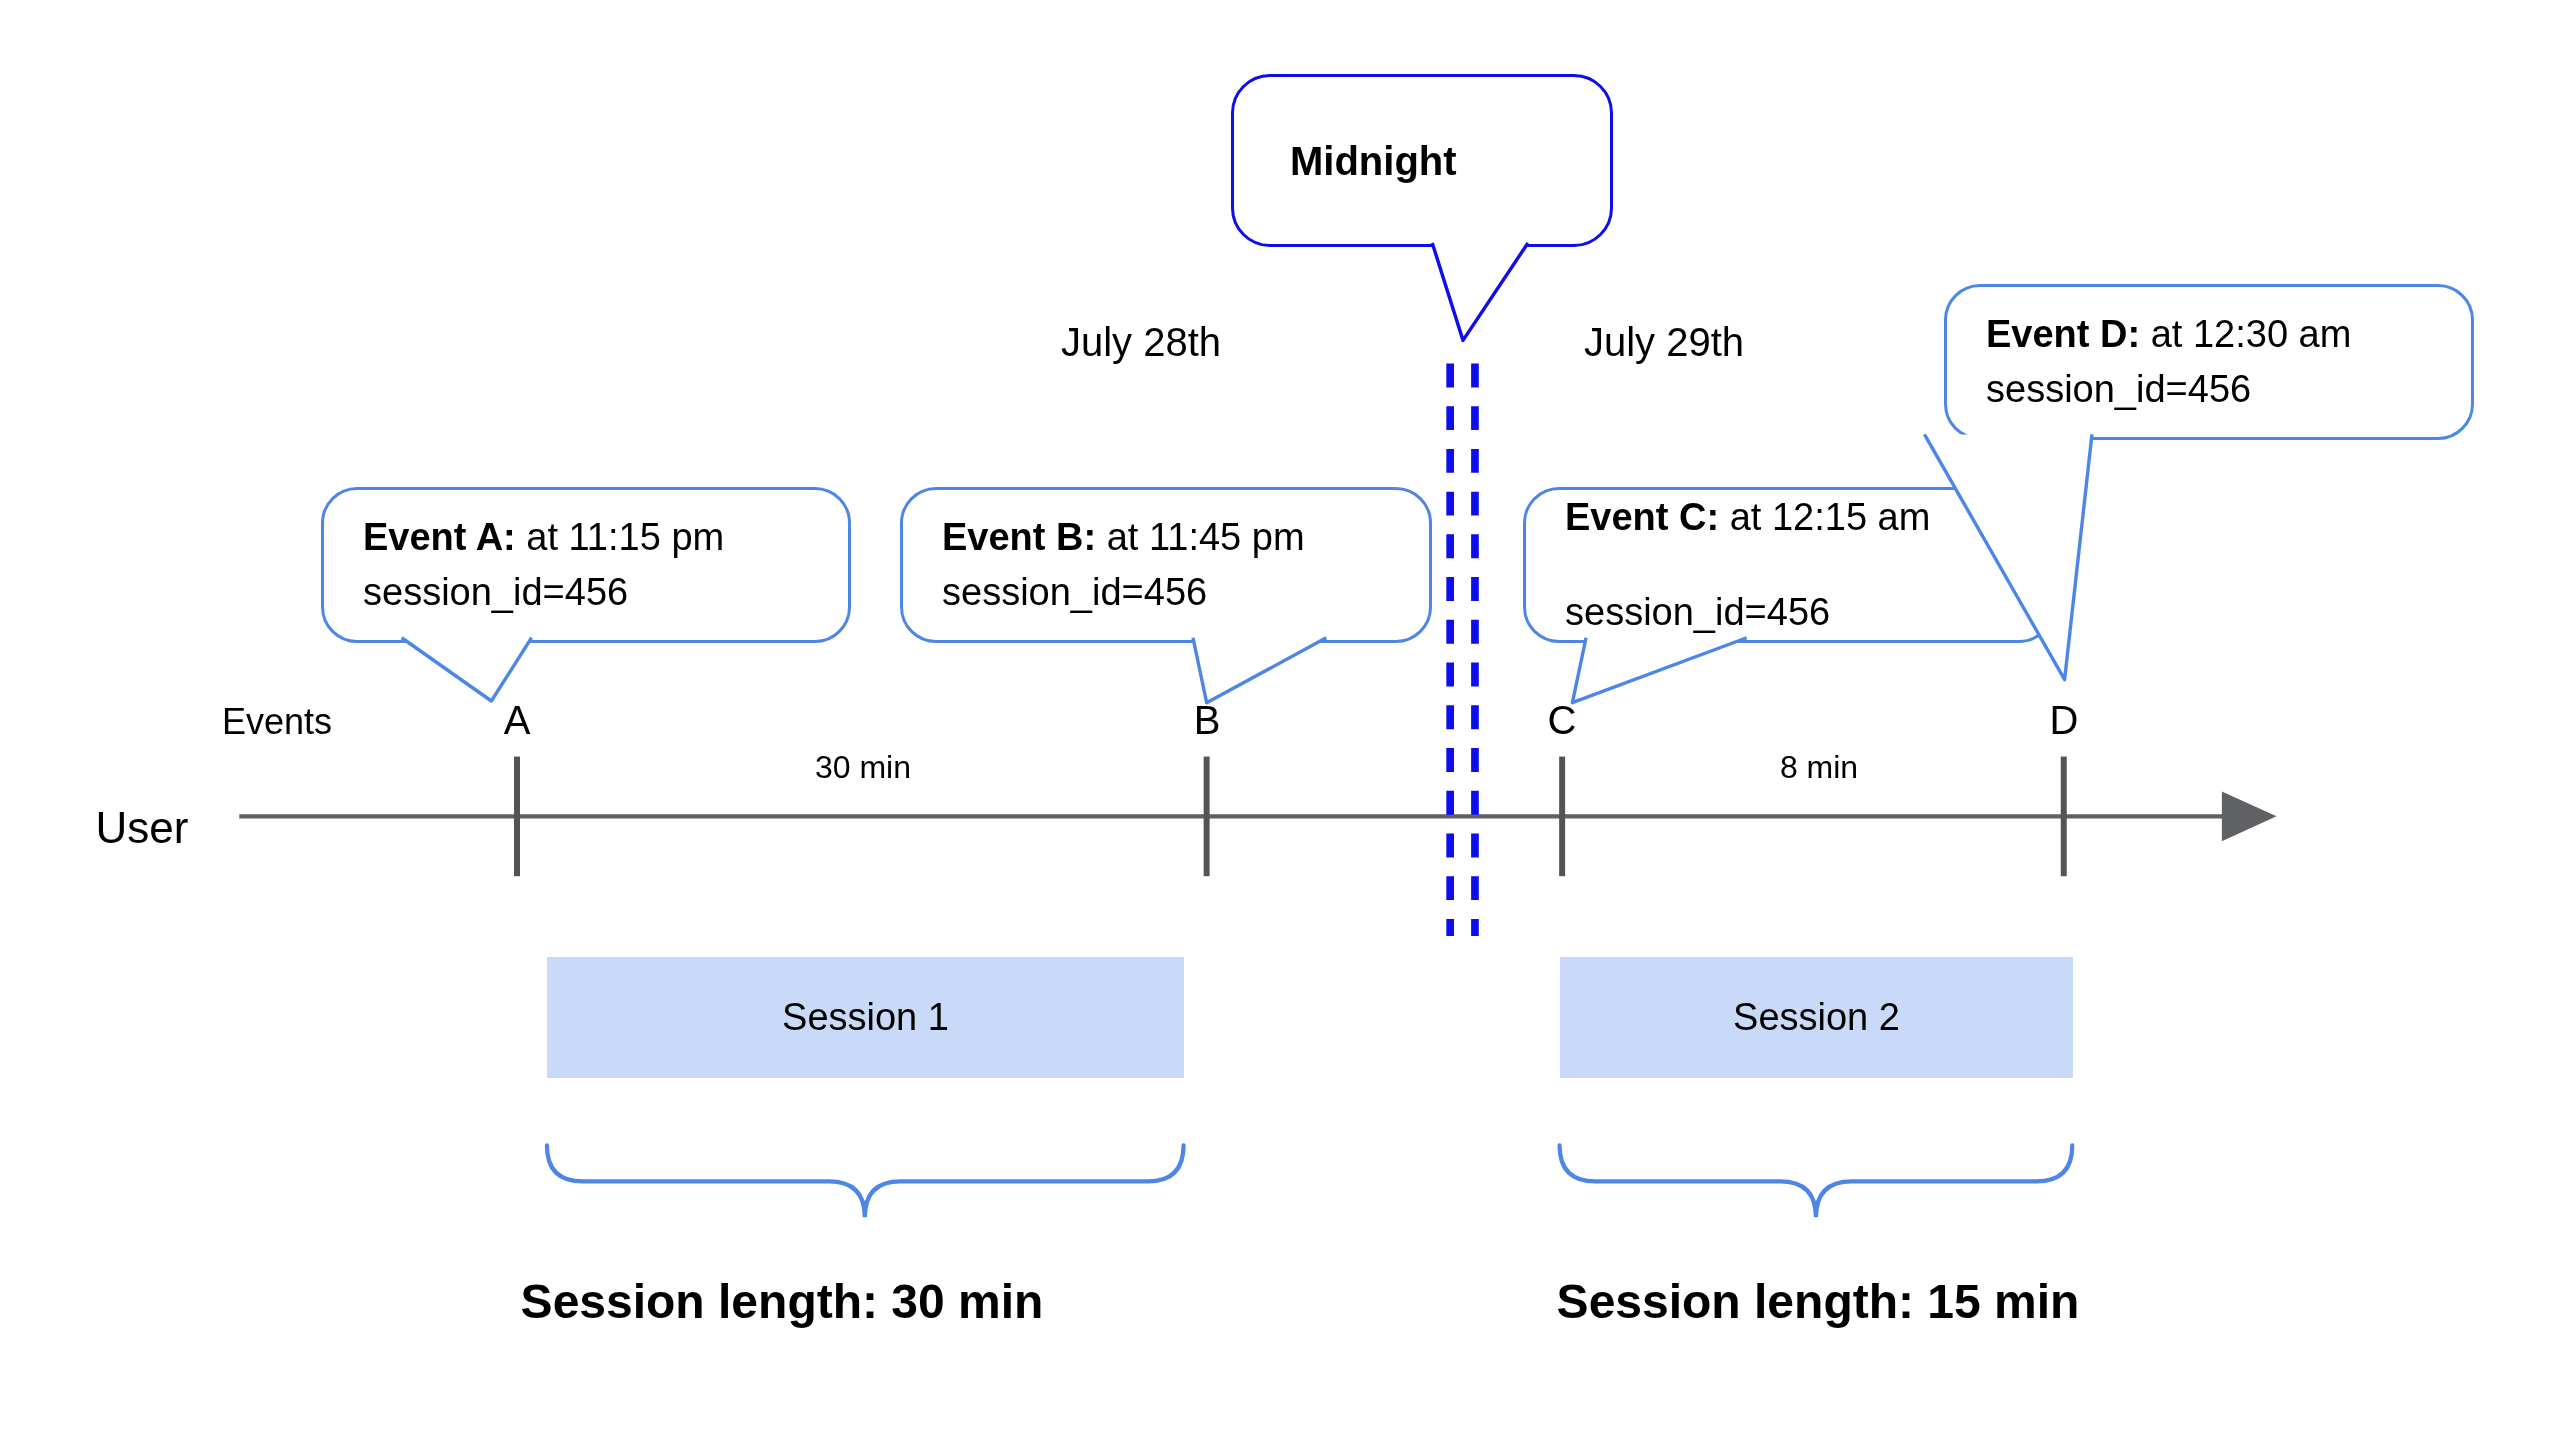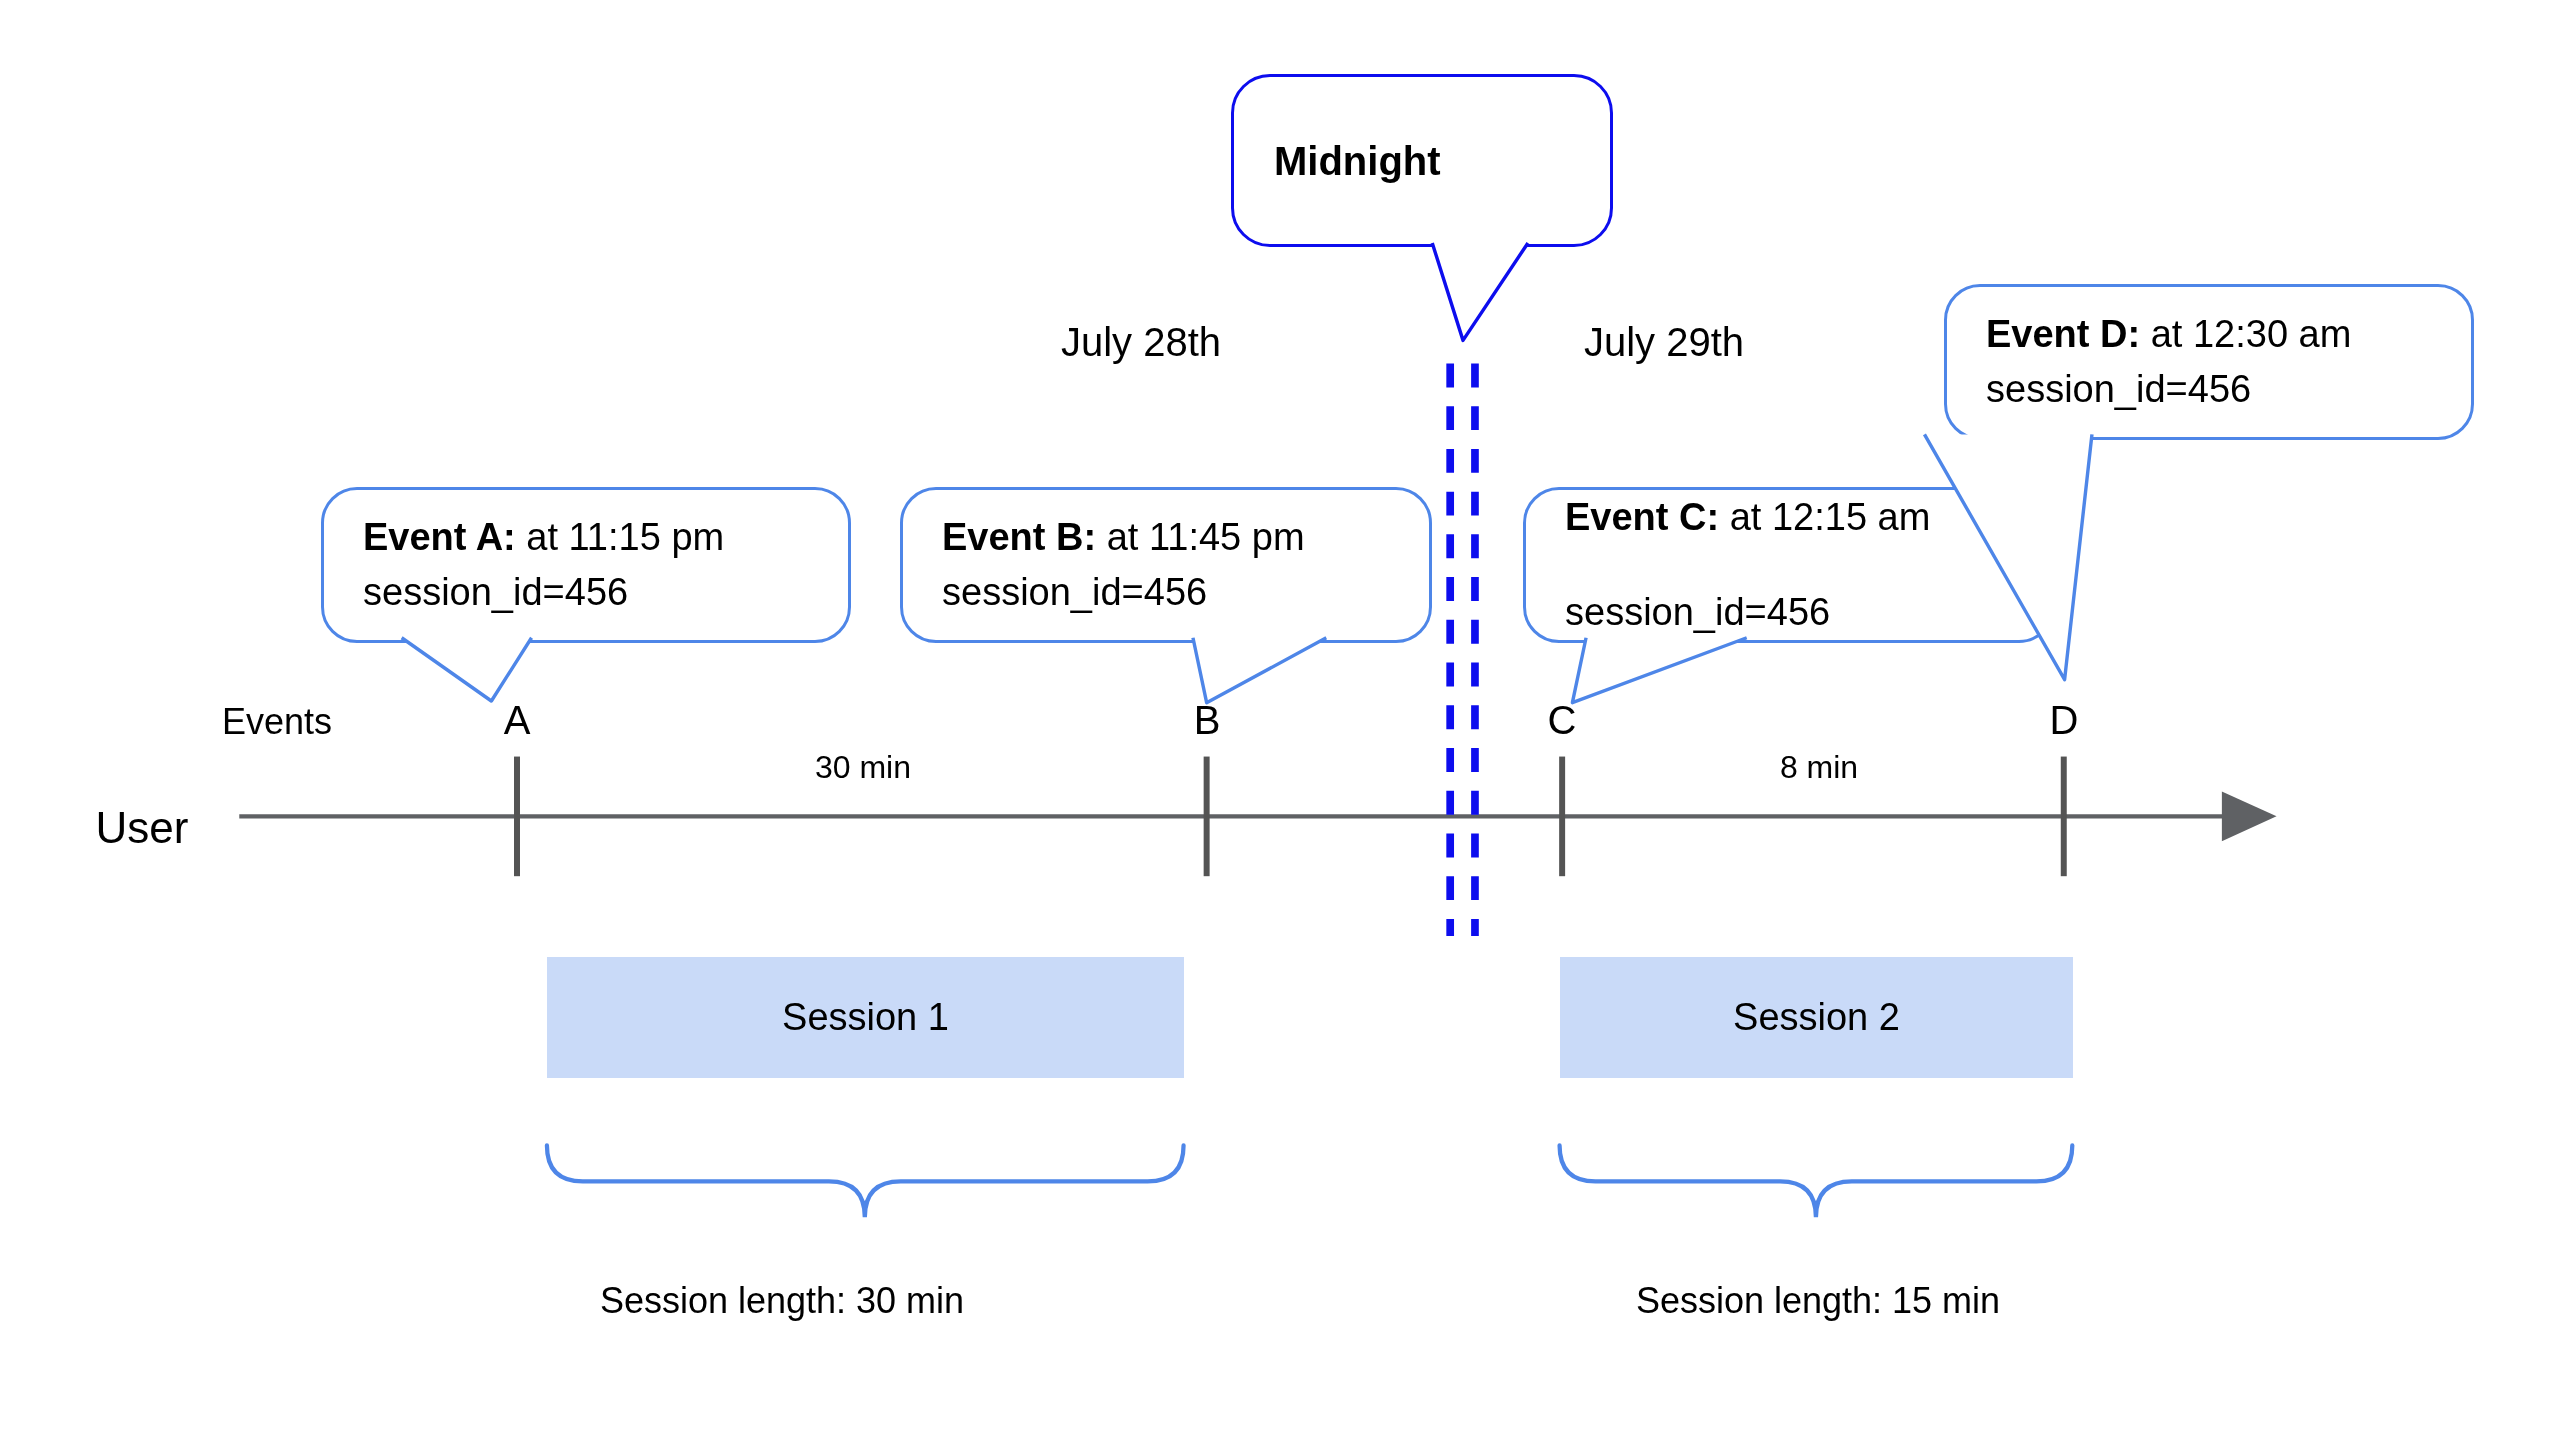--- a/index.html
+++ b/index.html
@@ -26,21 +26,21 @@
     font-size: 38px;
     line-height: 55px;
     z-index: 1;
   }
   .bubble b { font-weight: bold; }
   .bubble.midnight {
     border-color: #0d0dee;
     border-radius: 39px;
     font-size: 40px;
     font-weight: bold;
-    padding-left: 40px;
+    padding-left: 56px;
     line-height: 48px;
   }
   #bubble-a { left: 321px; top: 487px; width: 530px; height: 156px; }
   #bubble-b { left: 900px; top: 487px; width: 532px; height: 156px; }
   #bubble-c { left: 1523px; top: 487px; width: 532px; height: 156px; justify-content: space-between; }
   #bubble-d { left: 1896px; top: 284px; width: 530px; height: 156px; margin-left: 48px; }
   #bubble-midnight { left: 1231px; top: 74px; width: 382px; height: 173px; }
 
   
   #overlay {
@@ -55,21 +55,21 @@
     position: absolute;
     transform: translate(-50%, -50%);
     white-space: nowrap;
     z-index: 3;
   }
   .tickletter { font-size: 40px; }
   .datelabel  { font-size: 40px; }
   .gaplabel   { font-size: 32px; }
   .eventslabel{ font-size: 36px; }
   .userlabel  { font-size: 44px; }
-  .lenlabel   { font-size: 36px; }
+  .lenlabel   { font-size: 48px; font-weight: bold; }
 
   
   .session-box {
     position: absolute;
     top: 957px;
     height: 121px;
     background: #c9daf8;
     display: flex;
     align-items: center;
     justify-content: center;

